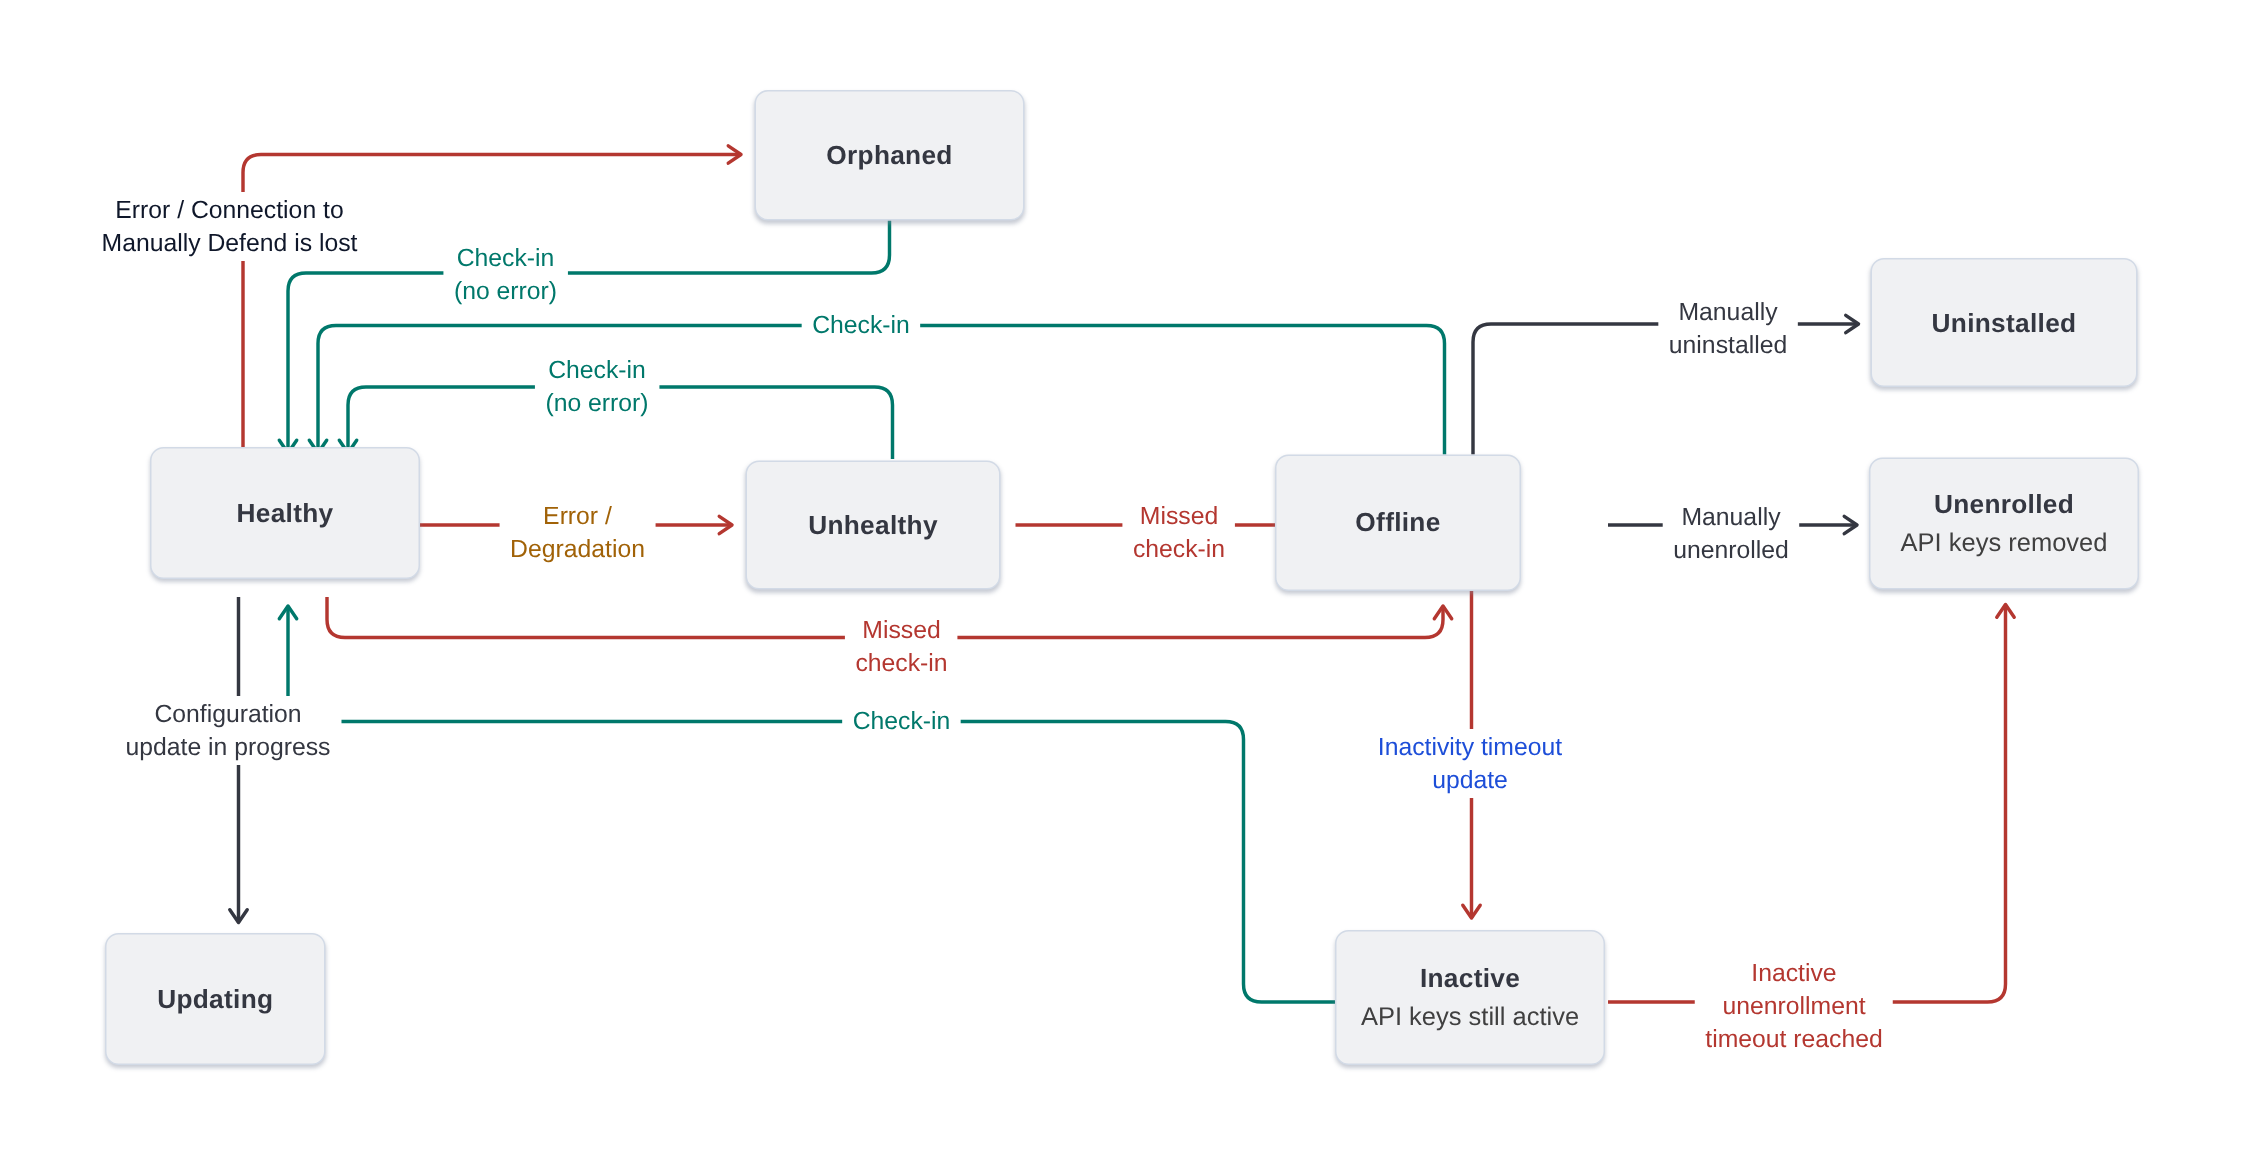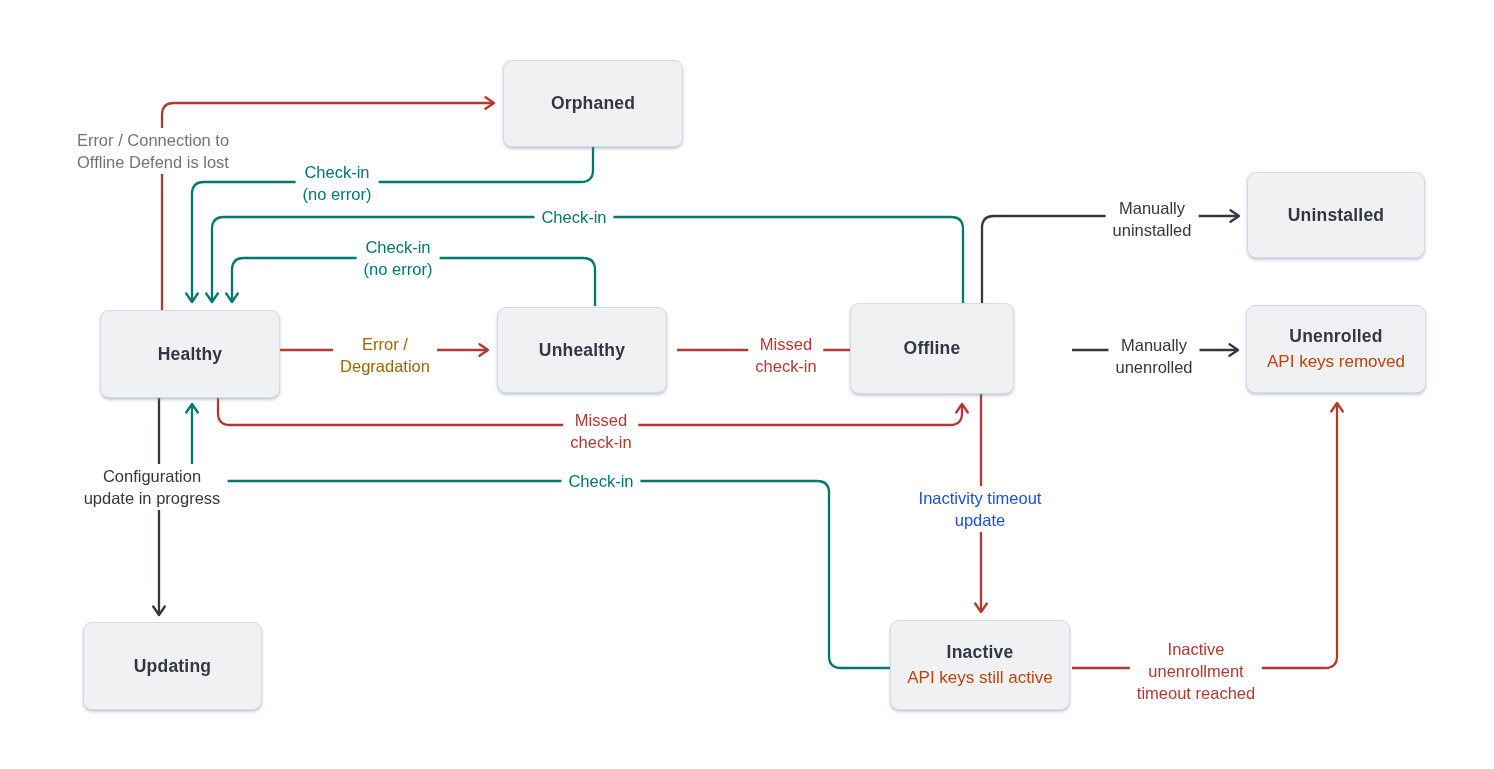--- a/index.html
+++ b/index.html
@@ -31,21 +31,21 @@
     display:flex;flex-direction:column;
     align-items:center;justify-content:center;
     gap:5px;
     text-align:right;
   }
   .node-title{
     font-size:17.5px;font-weight:700;color:#343741;
     letter-spacing:.2px;
   }
   .node-sub{
-    font-size:17px;font-weight:400;color:#c2410c;
+    font-size:17px;font-weight:400;color:#404040;
   }
 </style>
 </head>
 <body>
 
 <div id="canvas">
   <svg id="edges" width="1494" height="769" viewBox="0 0 1494 769" xmlns="http://www.w3.org/2000/svg">
     <defs id="edge-markers">
         <marker id="arrow-red" markerWidth="20" markerHeight="20" refX="0" refY="0" orient="auto" markerUnits="userSpaceOnUse" style="overflow: visible;">
           <path d="M -8.5 -5.8 L 0 0 L -8.5 5.8" fill="none" stroke="#b43730" stroke-width="2.3" stroke-linecap="round" stroke-linejoin="round"></path>
@@ -67,23 +67,23 @@
         <path d="M 982 303 L 982 228 Q 982 216 994 216 L 1239 216" stroke="#343741" marker-end="url(#arrow-dark)"></path>
         <path d="M 1072 350 L 1238 350" stroke="#343741" marker-end="url(#arrow-dark)"></path>
         <path d="M 218 398 L 218 413 Q 218 425 230 425 L 950 425 Q 962 425 962 413 L 962 404" stroke="#b43730" marker-end="url(#arrow-red)"></path>
         <path d="M 890 668 L 841 668 Q 829 668 829 656 L 829 493 Q 829 481 817 481 L 204 481 Q 192 481 192 469 L 192 404" stroke="#00786b" marker-end="url(#arrow-teal)"></path>
         <path d="M 159 398 L 159 615" stroke="#343741" marker-end="url(#arrow-dark)"></path>
         <path d="M 981 394 L 981 612" stroke="#b43730" marker-end="url(#arrow-red)"></path>
         <path d="M 1072 668 L 1325 668 Q 1337 668 1337 656 L 1337 403" stroke="#b43730" marker-end="url(#arrow-red)"></path>
       </g>
   </svg>
   <div id="labels">
-      <div class="edge-label" style="left: 153px; top: 151px; color: #737373;">
+      <div class="edge-label" style="left: 153px; top: 151px; color: #0f172a;">
         <div>Error / Connection to</div>
-        <div>Offline Defend is lost</div>
+        <div>Manually Defend is lost</div>
       </div>
       <div class="edge-label" style="left: 337px; top: 183px; color: rgb(0, 120, 107);">
         <div>Check-in</div>
         <div>(no error)</div>
       </div>
       <div class="edge-label" style="left: 574px; top: 217px; color: rgb(0, 120, 107);">
         <div>Check-in</div>
       </div>
       <div class="edge-label" style="left: 398px; top: 258px; color: rgb(0, 120, 107);">
         <div>Check-in</div>
@@ -126,34 +126,34 @@
         <div>timeout reached</div>
       </div>
     </div>
   <div id="nodes">
       <div class="node" style="left: 503px; top: 60px; width: 180px; height: 87px;">
         <div class="node-title">Orphaned</div>
       </div>
       <div class="node" style="left: 1247px; top: 172px; width: 178px; height: 86px;">
         <div class="node-title">Uninstalled</div>
       </div>
-      <div class="node" style="left: 100px; top: 310px; width: 180px; height: 88px;">
+      <div class="node" style="left: 100px; top: 298px; width: 180px; height: 88px;">
         <div class="node-title">Healthy</div>
       </div>
       <div class="node" style="left: 497px; top: 307px; width: 170px; height: 86px;">
         <div class="node-title">Unhealthy</div>
       </div>
       <div class="node" style="left: 850px; top: 303px; width: 164px; height: 91px;">
         <div class="node-title">Offline</div>
       </div>
       <div class="node" style="left: 1246px; top: 305px; width: 180px; height: 88px;">
         <div class="node-title">Unenrolled</div>
         <div class="node-sub">API keys removed</div>
       </div>
-      <div class="node" style="left: 70px; top: 622px; width: 179px; height: 88px; margin-left: 13px;">
+      <div class="node" style="left: 70px; top: 622px; width: 147px; height: 88px;">
         <div class="node-title">Updating</div>
       </div>
       <div class="node" style="left: 890px; top: 620px; width: 180px; height: 90px;">
         <div class="node-title">Inactive</div>
         <div class="node-sub">API keys still active</div>
       </div>
     </div>
 </div>
 
 </body></html>

